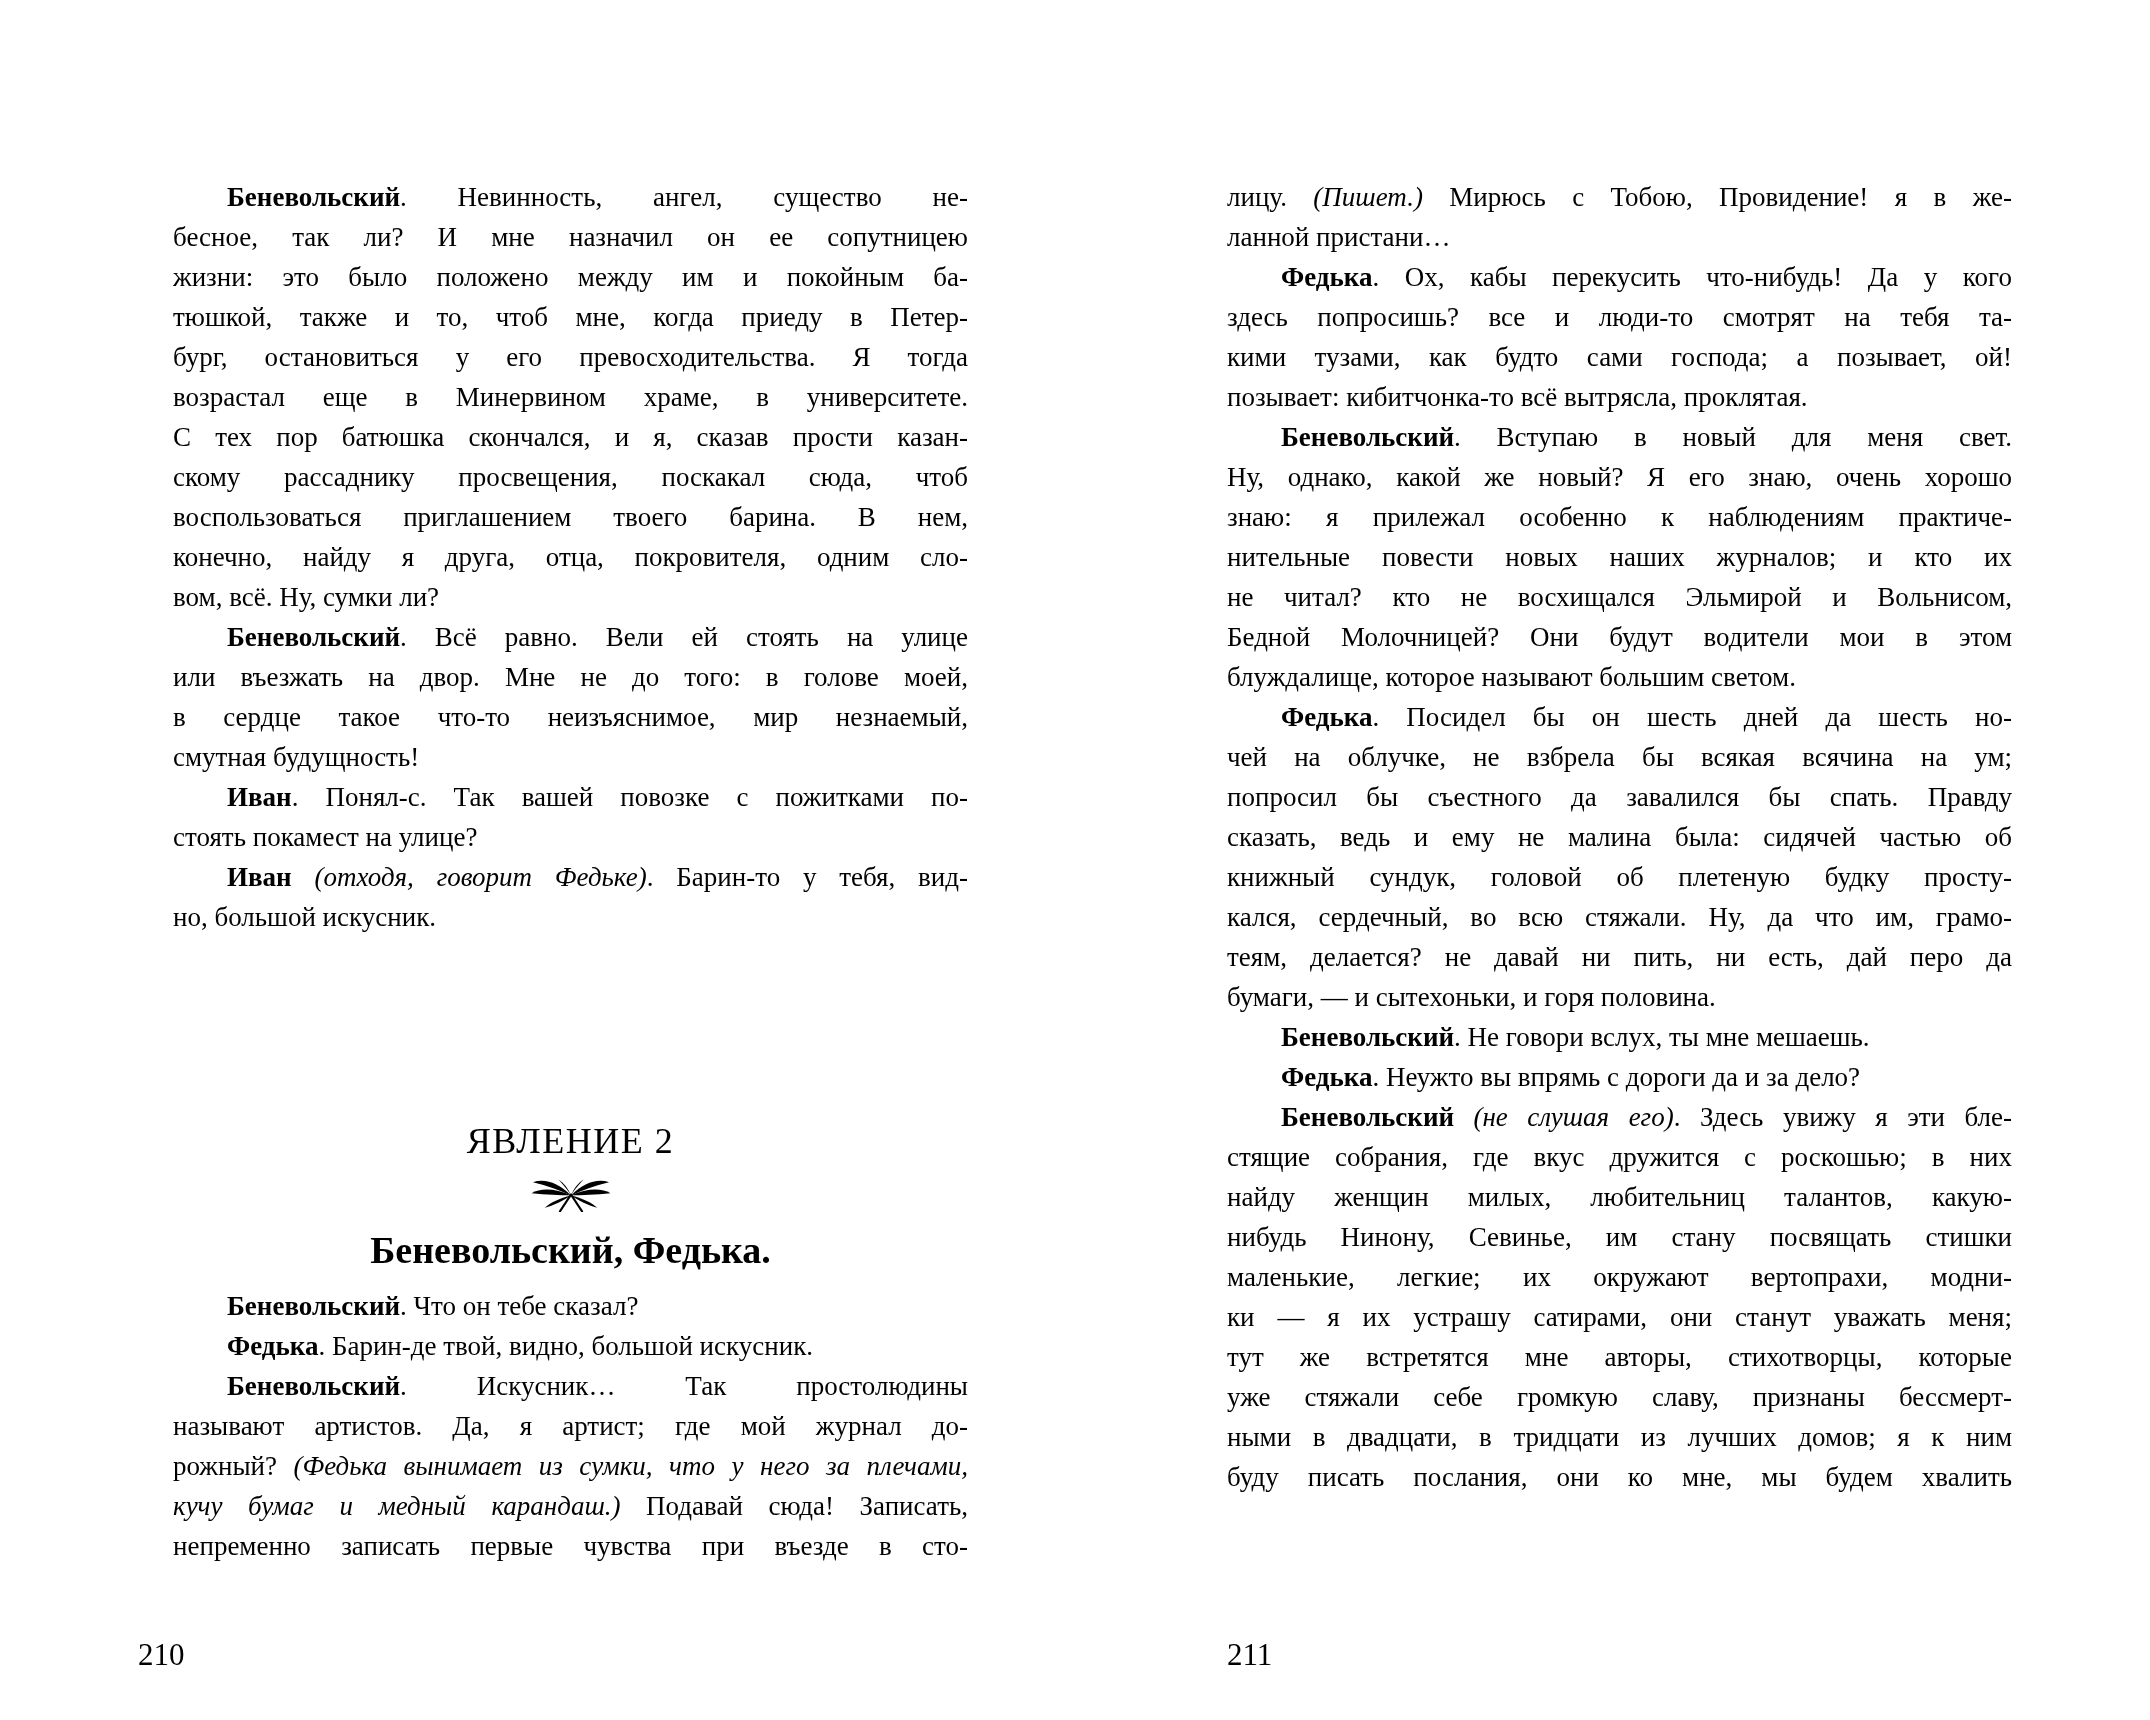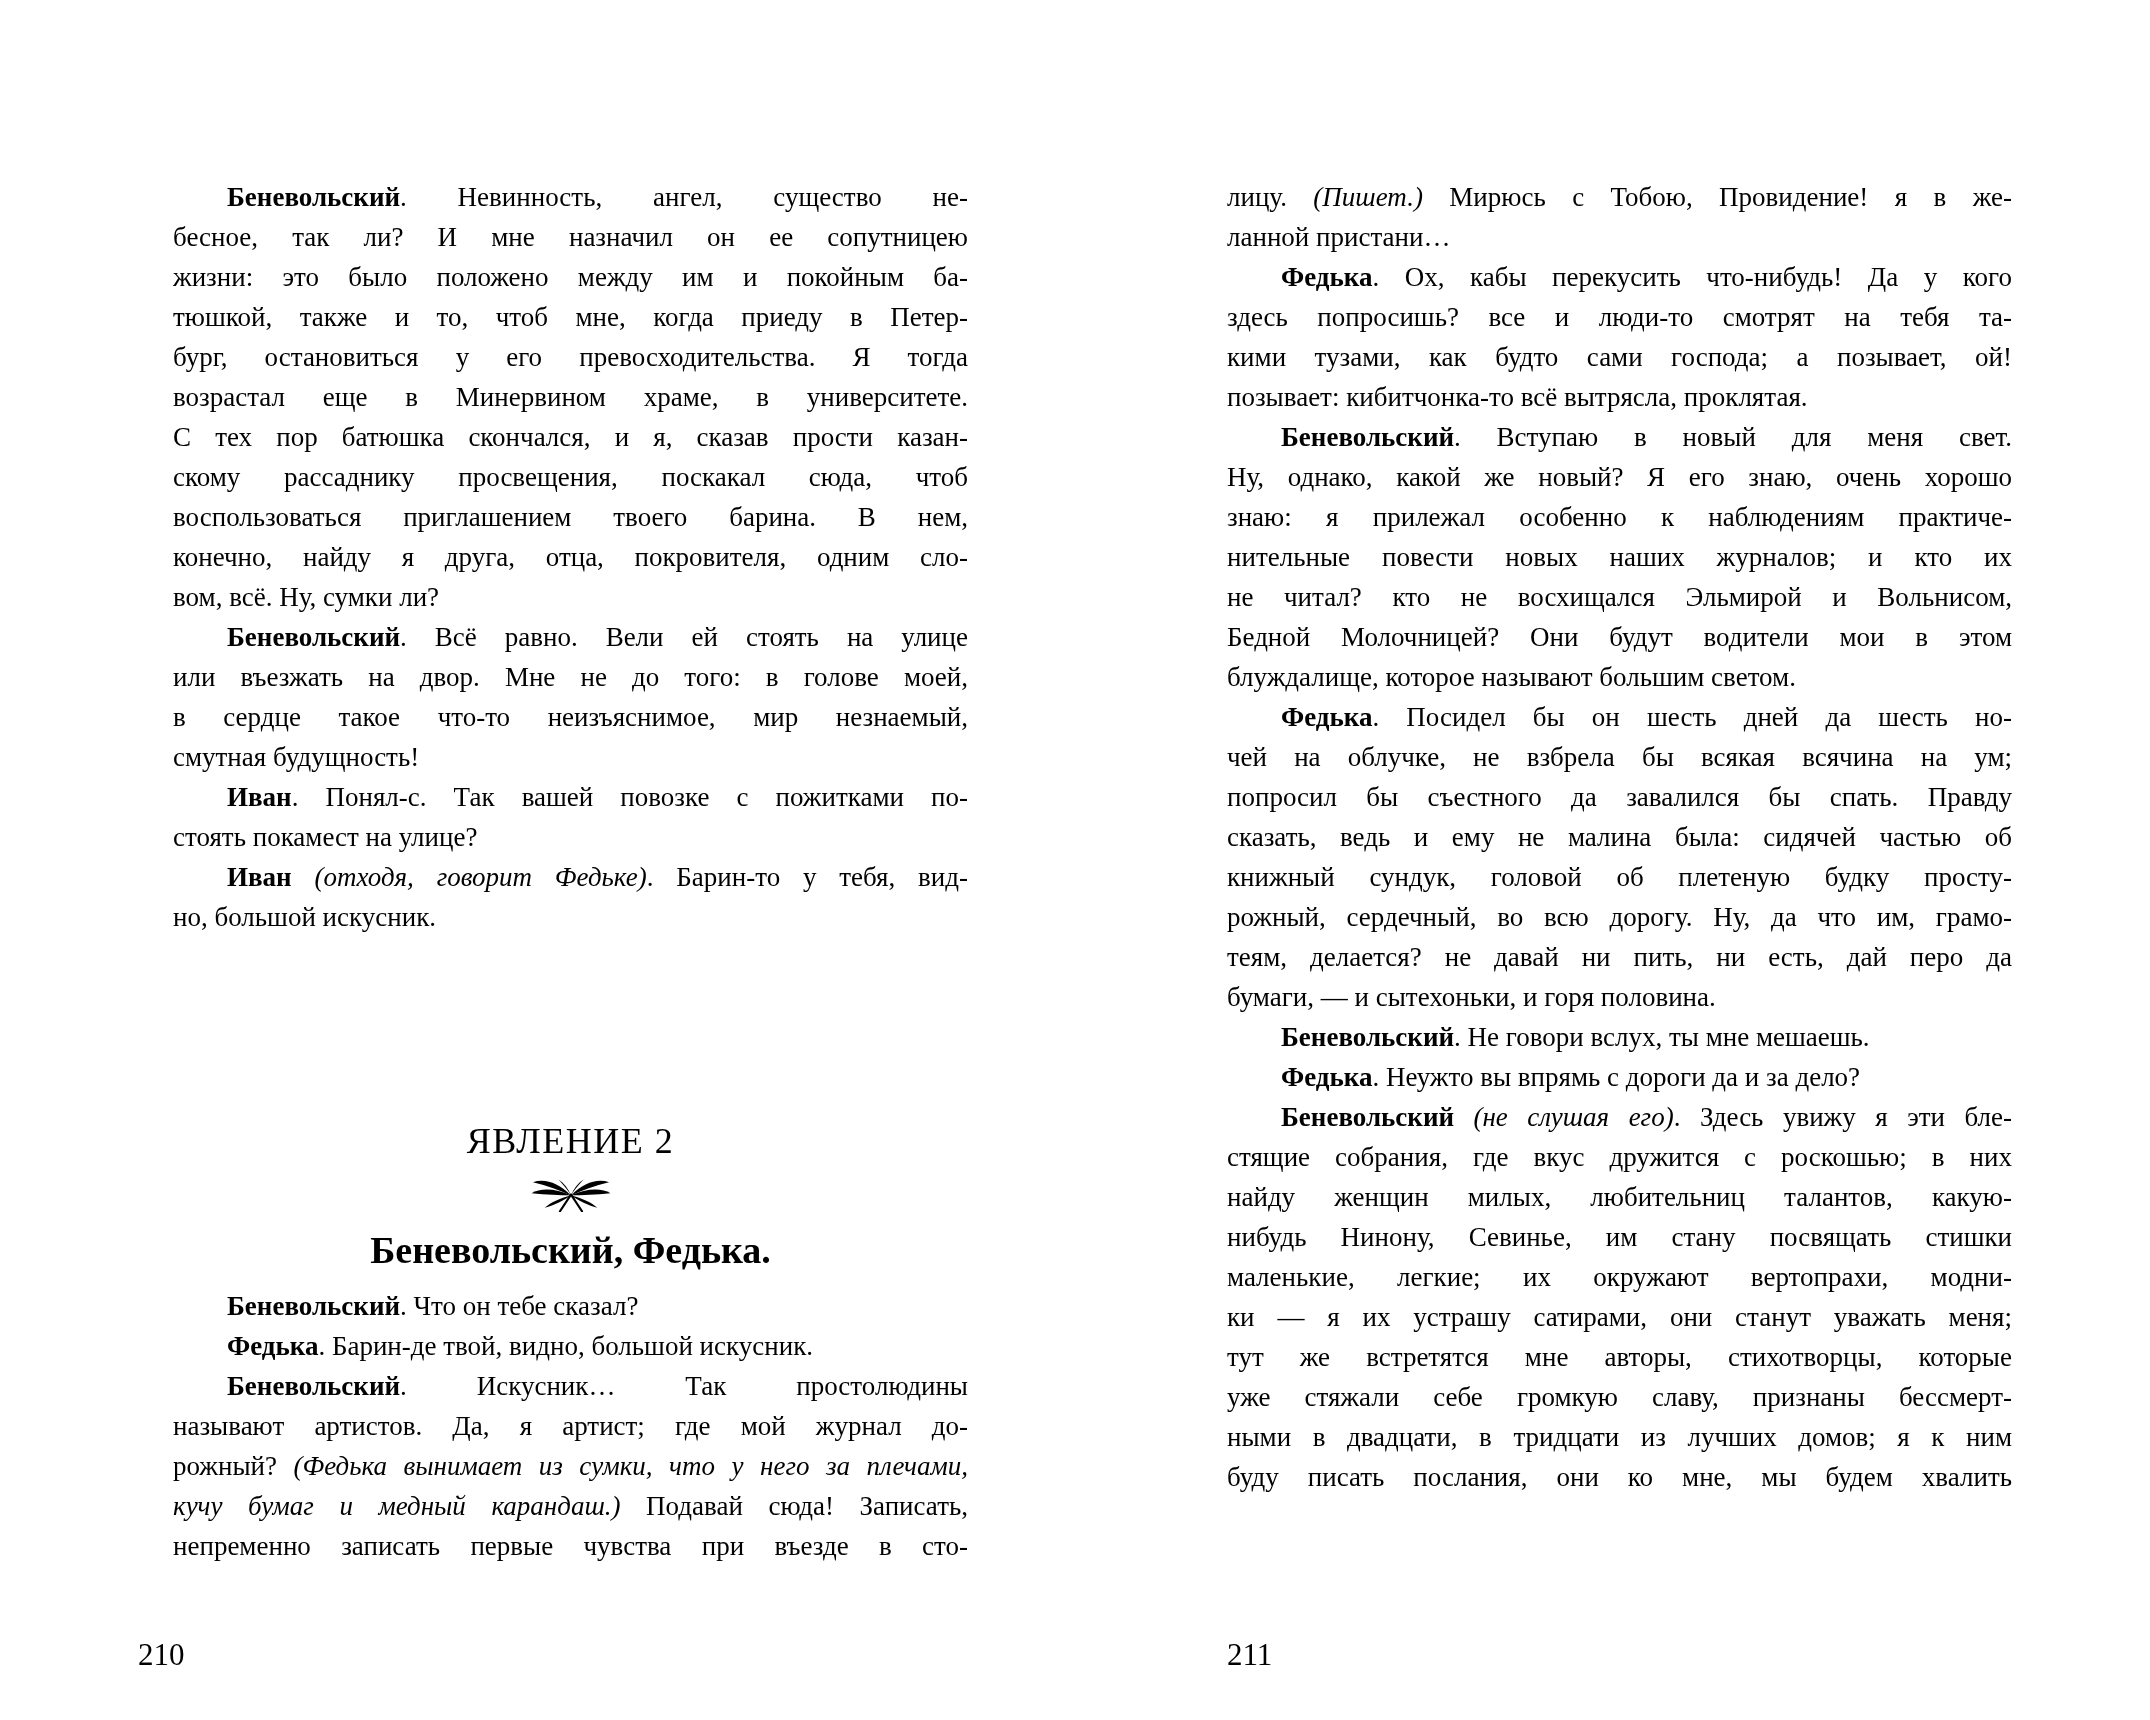--- a/index.html
+++ b/index.html
@@ -124,21 +124,21 @@
         <div class="line"><span>не читал? кто не восхищался Эльмирой и Вольнисом,</span></div>
         <div class="line"><span>Бедной Молочницей? Они будут водители мои в этом</span></div>
         <div class="line end"><span>блуждалище, которое называют большим светом.</span></div>
       </div>
       <div class="para">
         <div class="line first"><span class="b">Федька</span><span>. Посидел бы он шесть дней да шесть но-</span></div>
         <div class="line"><span>чей на облучке, не взбрела бы всякая всячина на ум;</span></div>
         <div class="line"><span>попросил бы съестного да завалился бы спать. Правду</span></div>
         <div class="line"><span>сказать, ведь и ему не малина была: сидячей частью об</span></div>
         <div class="line"><span>книжный сундук, головой об плетеную будку просту-</span></div>
-        <div class="line"><span>рожный, сердечный, во всю дорогу. Ну, да что им, грамо-</span></div>
+        <div class="line"><span>кался, сердечный, во всю стяжали. Ну, да что им, грамо-</span></div>
         <div class="line"><span>теям, делается? не давай ни пить, ни есть, дай перо да</span></div>
         <div class="line end"><span>бумаги, — и сытехоньки, и горя половина.</span></div>
       </div>
       <div class="para">
         <div class="line first end"><span class="b">Беневольский</span><span>. Не говори вслух, ты мне мешаешь.</span></div>
       </div>
       <div class="para">
         <div class="line first end"><span class="b">Федька</span><span>. Неужто вы впрямь с дороги да и за дело?</span></div>
       </div>
       <div class="para">

